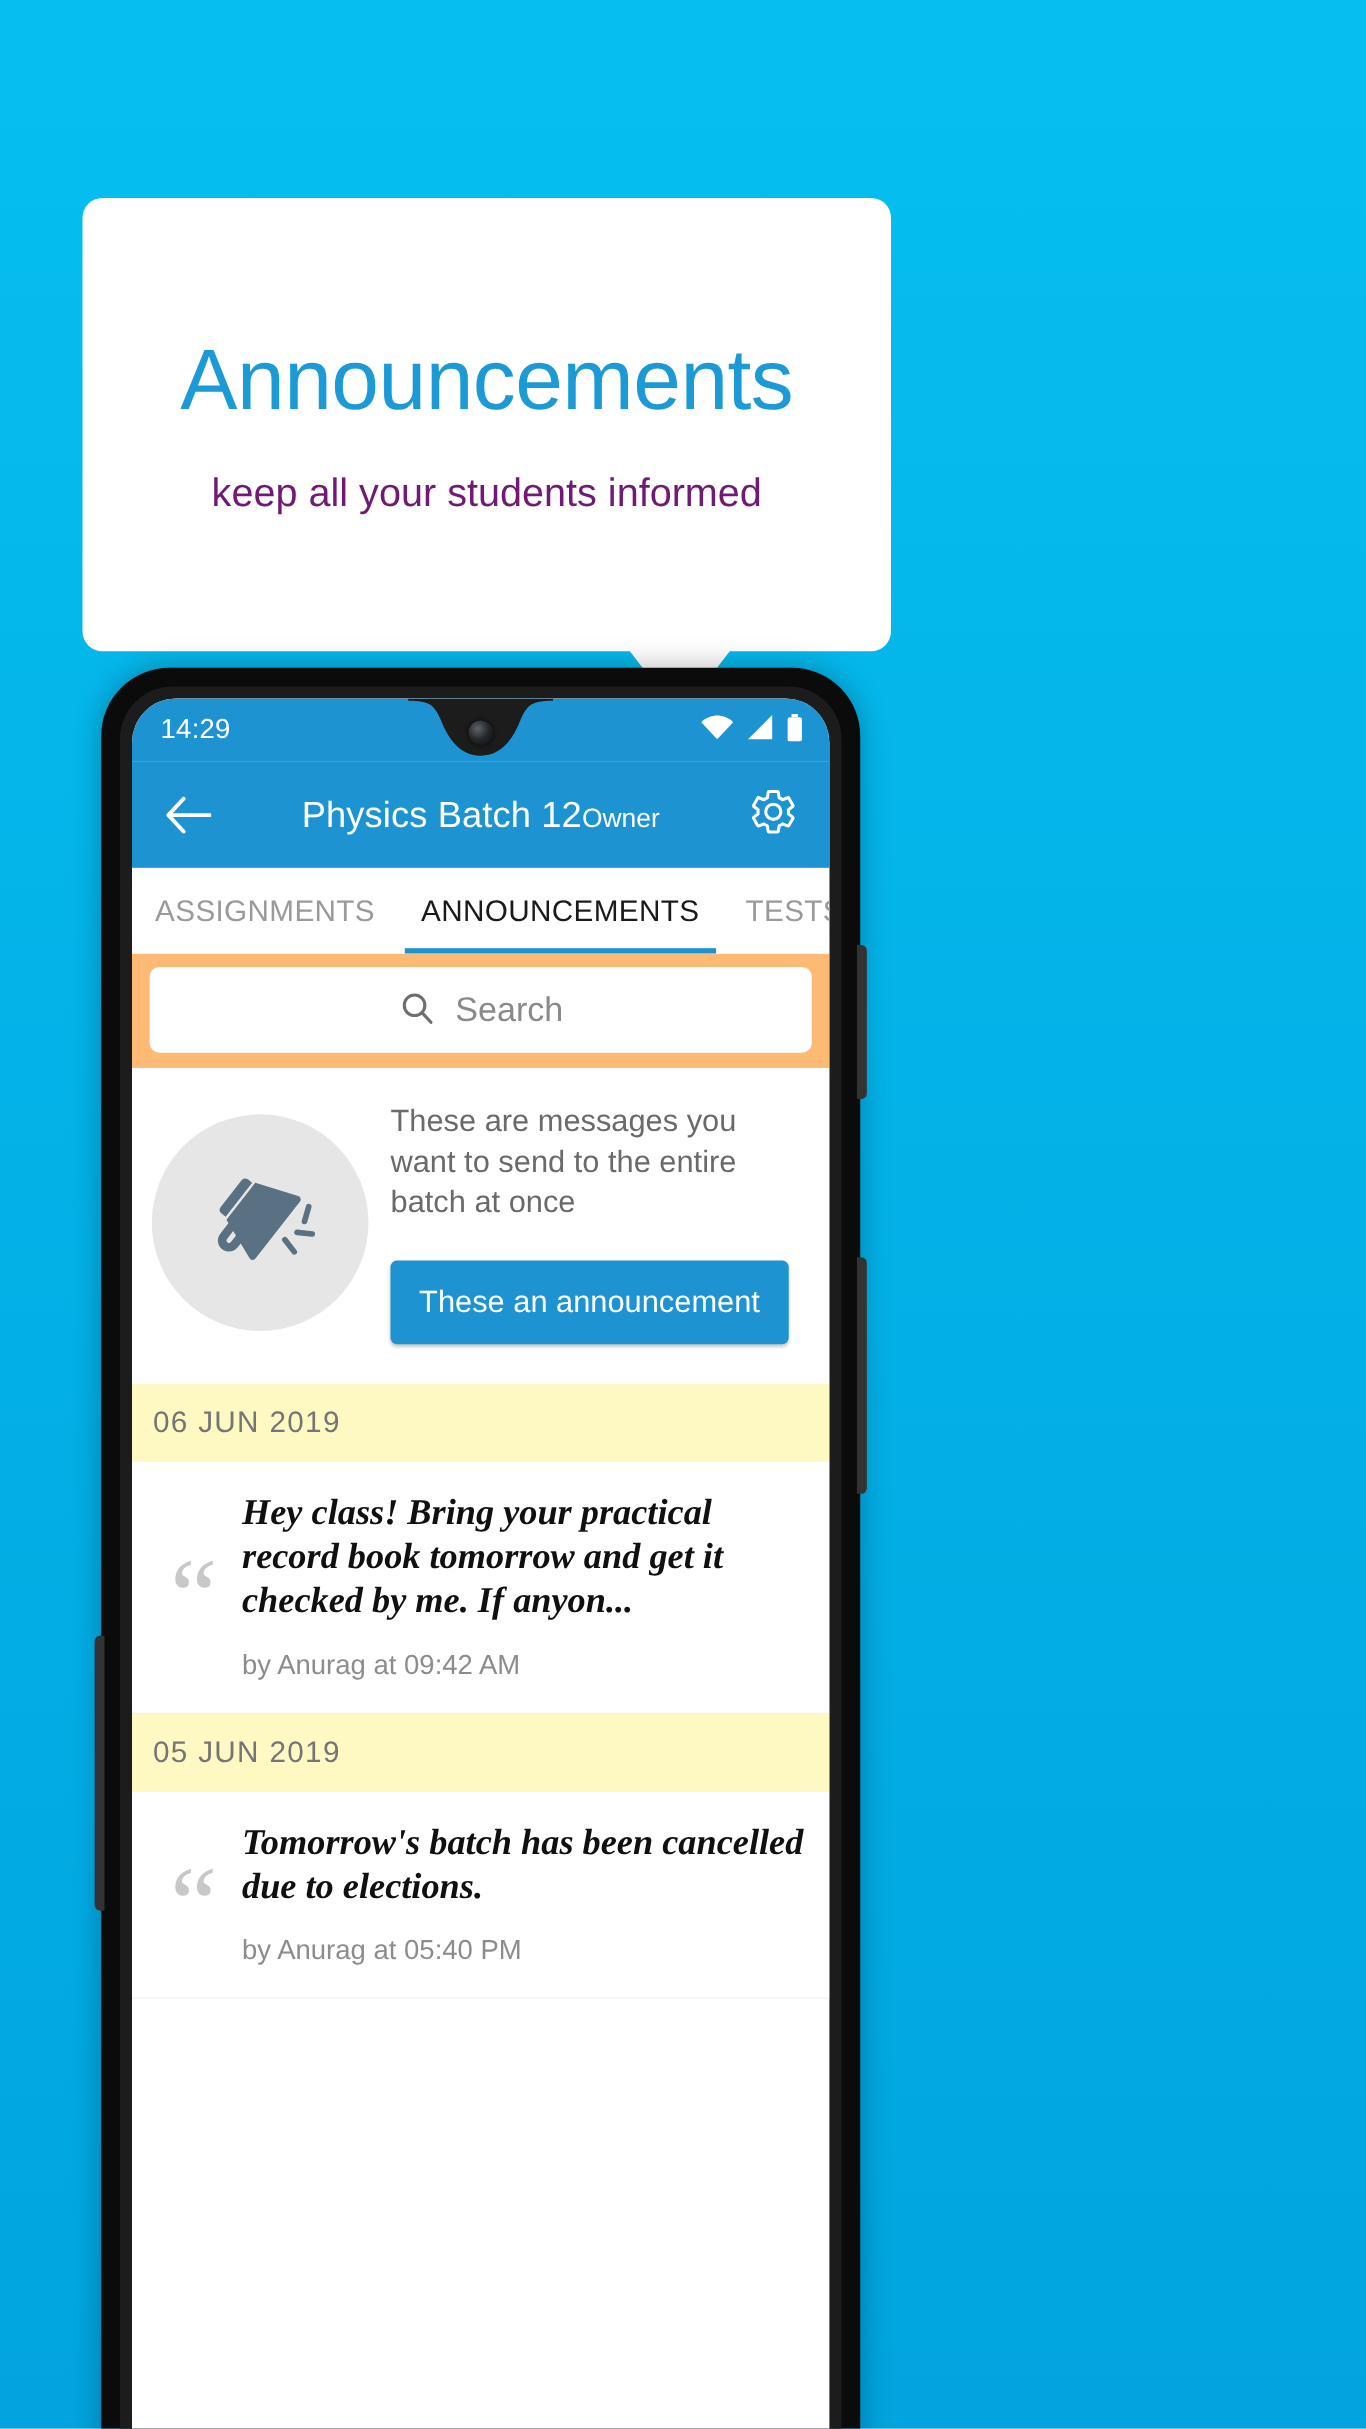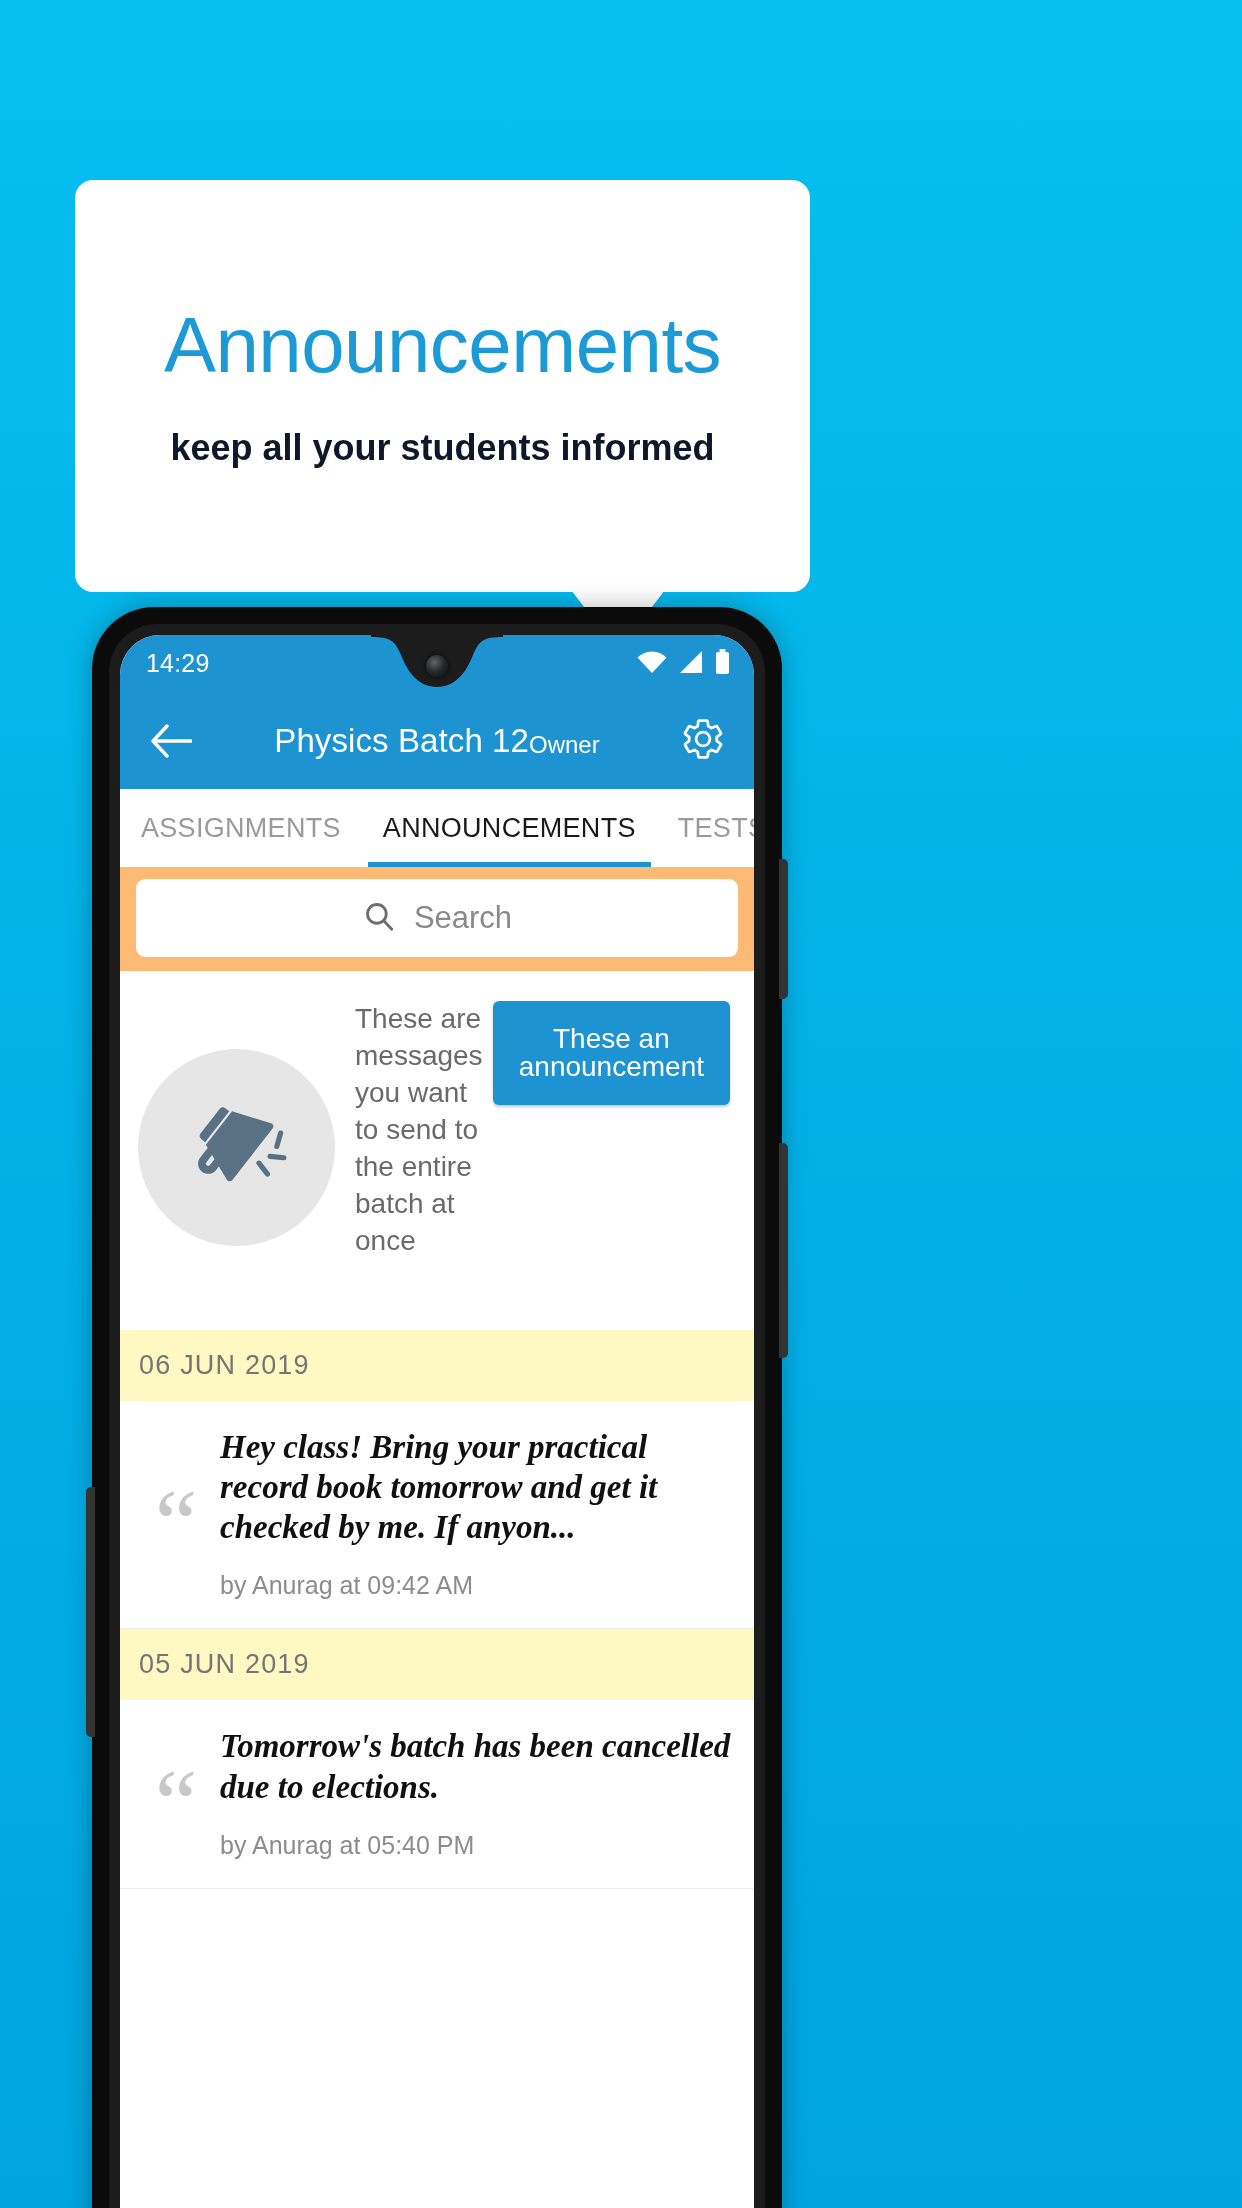--- a/index.html
+++ b/index.html
@@ -52,22 +52,22 @@
     font-size: 78px;
     font-weight: 400;
     color: #1C9AD6;
     letter-spacing: -0.5px;
     line-height: 1;
     margin: 0 0 46px 0;
     white-space: nowrap;
   }
   .promo-sub {
     font-size: 36px;
-    font-weight: 700;
-    color: #0f172a;
+    font-weight: 400;
+    color: #701a75;
     line-height: 1;
     margin: 0;
     white-space: nowrap;
   }
 
   
   #phone {
     position: absolute;
     left: 92px;
     top: 607px;
@@ -295,21 +295,21 @@
     background: #E6E6E6;
     flex: 0 0 auto;
     display: flex;
     align-items: center;
     justify-content: center;
     margin-right: 20px;
   }
   #empty-right {
     flex: 1 1 auto;
     display: flex;
-    flex-direction: row;
+    flex-direction: column;
     align-items: flex-start;
   }
   #empty-text {
     font-size: 28px;
     line-height: 1.32;
     color: #6A6A6A;
     margin: 0 0 34px 0;
   }
   #make-announcement-button {
     background: #1D93D2;

